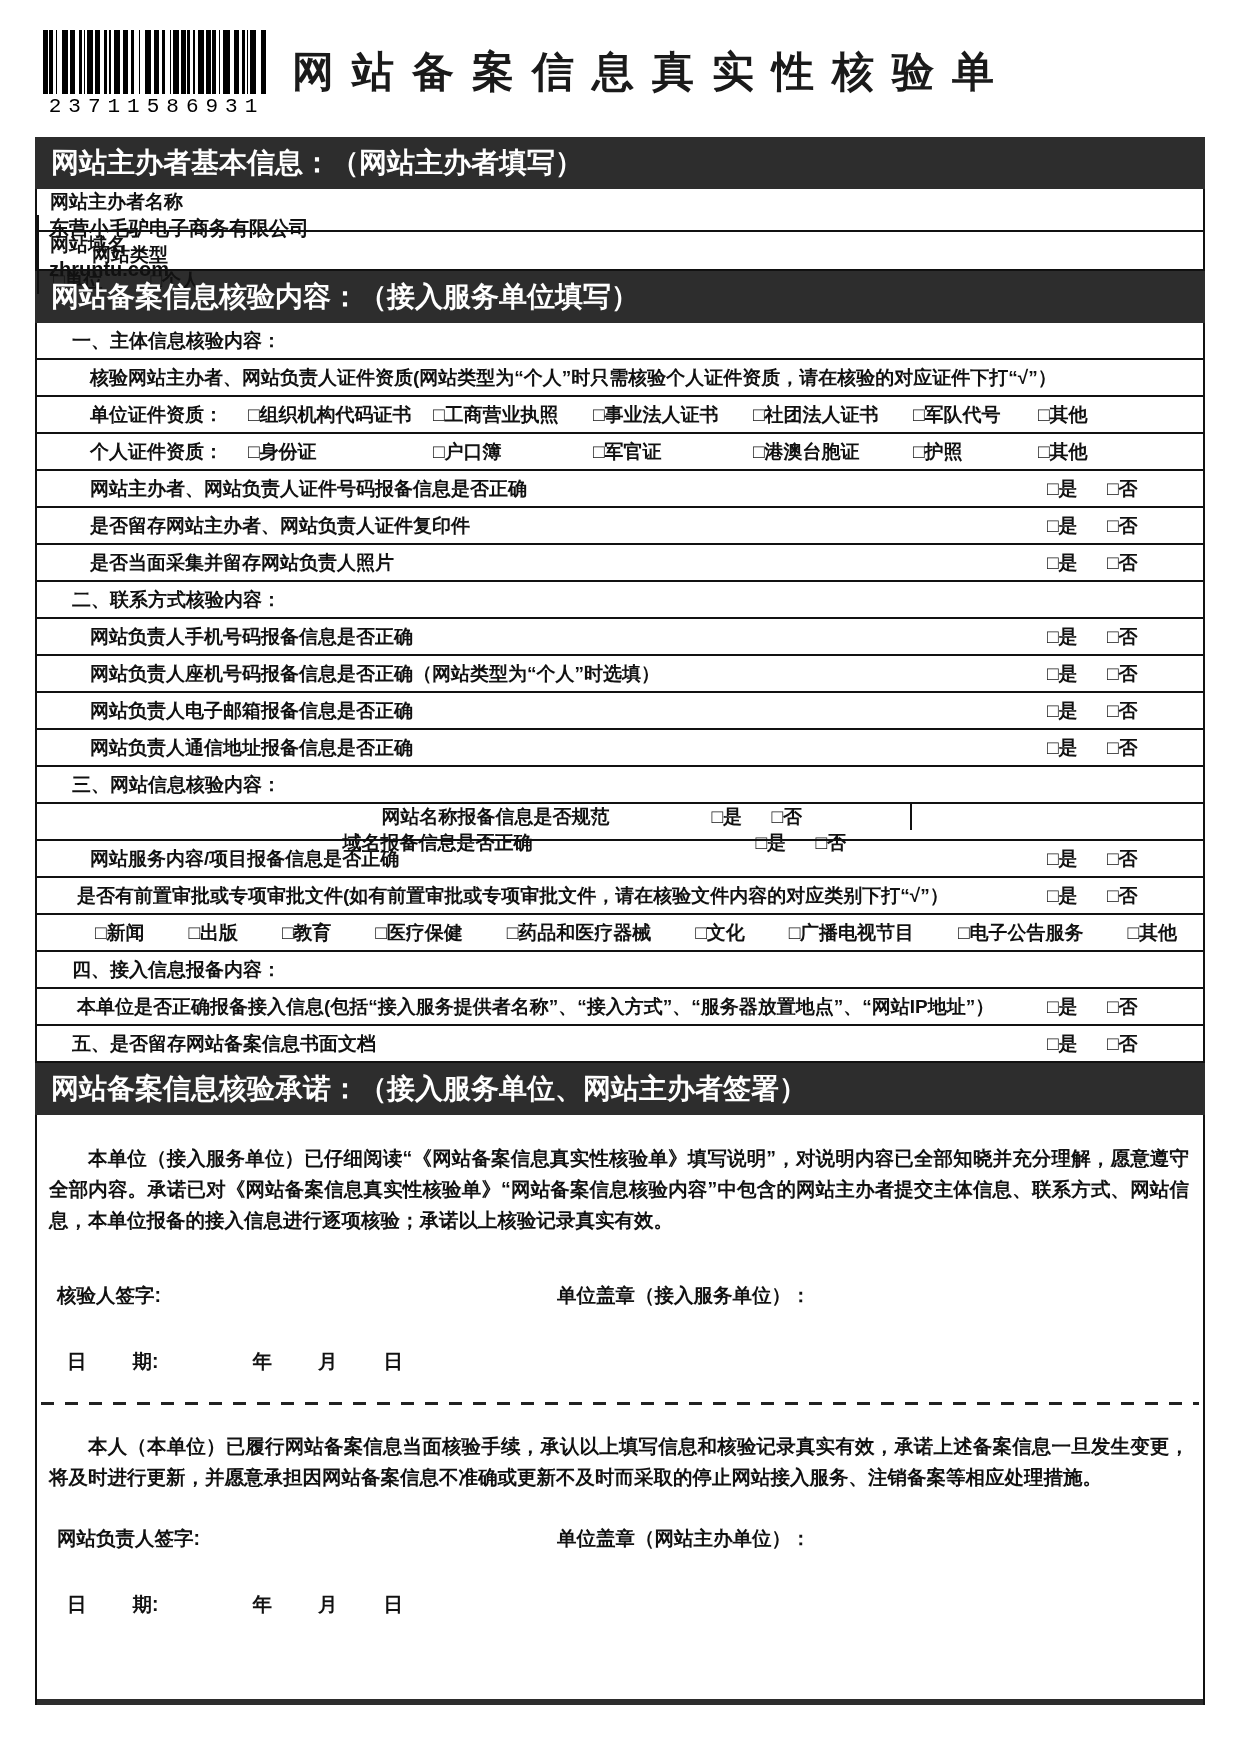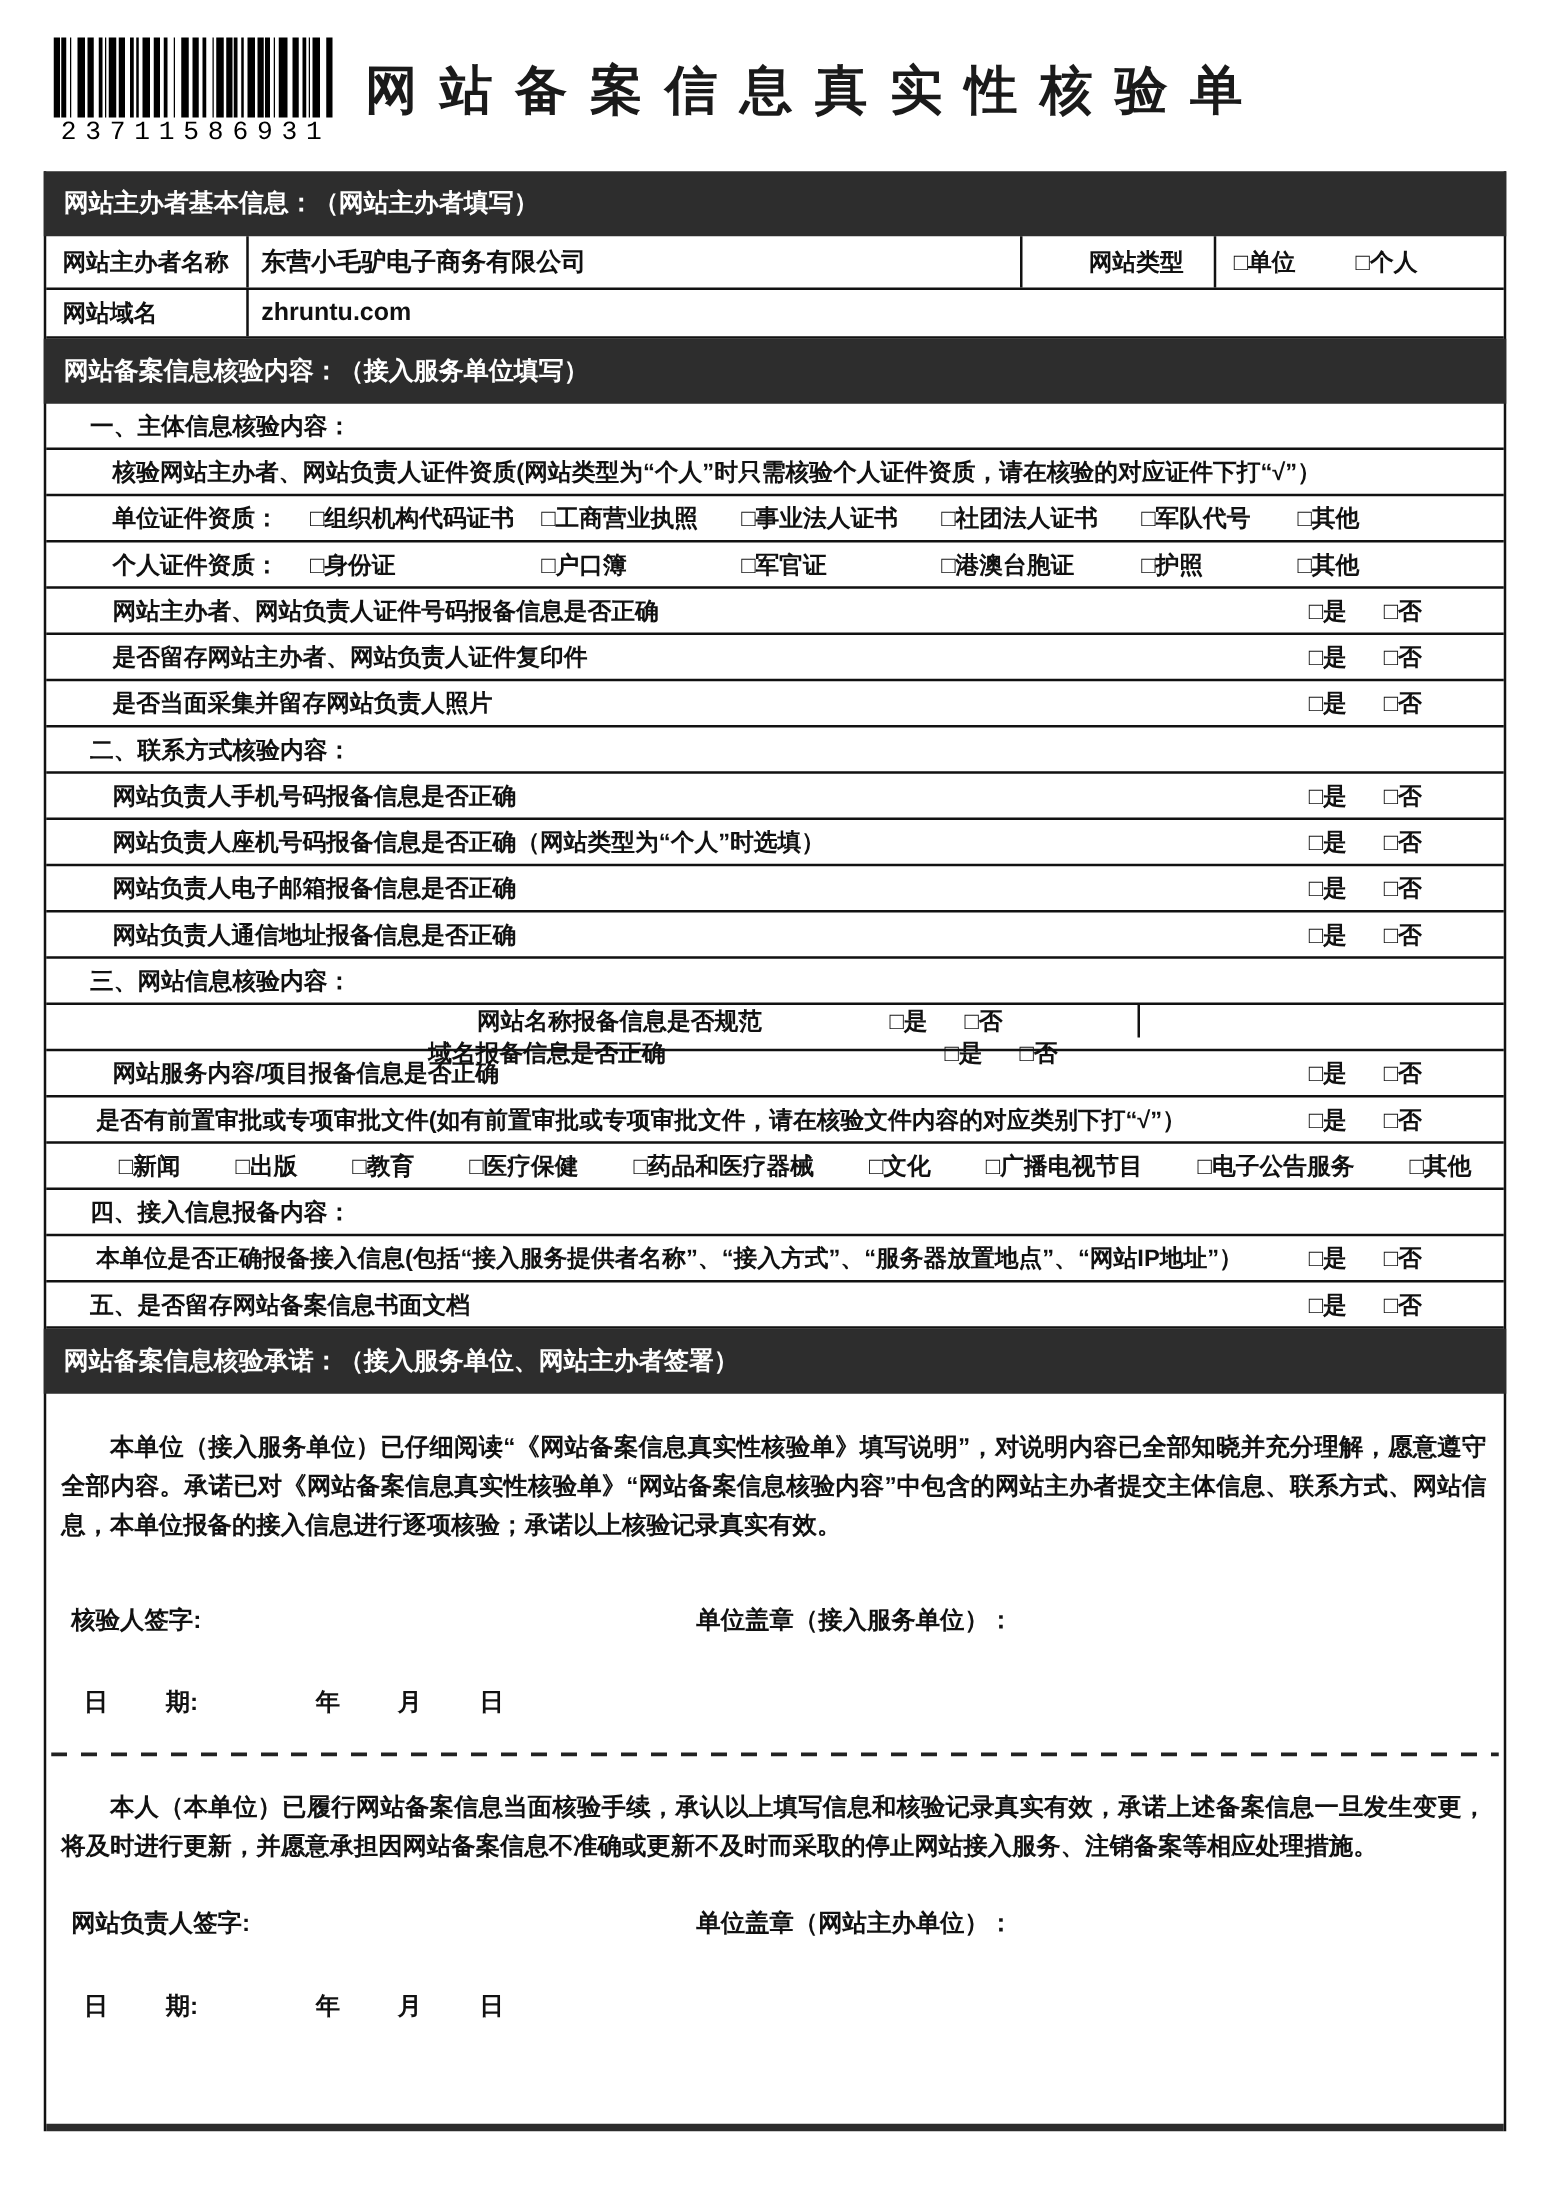--- a/index.html
+++ b/index.html
@@ -25,27 +25,27 @@
   .doc-title {
     font-size: 42px; font-weight: bold; letter-spacing: 18px;
     margin-left: 22px; margin-top: 22px; white-space: nowrap; color: #1a1a1a;
   }
 
   
   .form { margin-top: 13px; border-left: 2px solid #111; border-right: 2px solid #111; }
 
   .bar {
     background: #2d2d2d; color: #fff;
-    font-size: 20px; font-weight: bold;
+    font-size: 28px; font-weight: bold;
     height: 52px; line-height: 52px; padding-left: 16px;
     margin: 0 -2px; 
   }
 
   
-  .brow { display: flex; align-items: stretch; border-bottom: 2px solid #111; font-weight: bold; }
+  .brow { display: flex; align-items: stretch; border-bottom: 2px solid #111; font-weight: bold; flex-direction: column; }
   .bcell { display: flex; align-items: center; font-size: 19px; padding-left: 29px; }
   .cell-label { width: 160px; padding-left: 13px; }
   .cell-value { flex: 1; border-left: 2px solid #111; padding-left: 10px; font-size: 20px; }
   .cell-type  { width: 155px; border-left: 2px solid #111; justify-content: center; }
   .cell-opts  { width: 232px; border-left: 2px solid #111; padding-left: 14px; gap: 48px; }
   .r1 { height: 43px; }
   .r2 { height: 39px; }
 
   
   .vrow {

